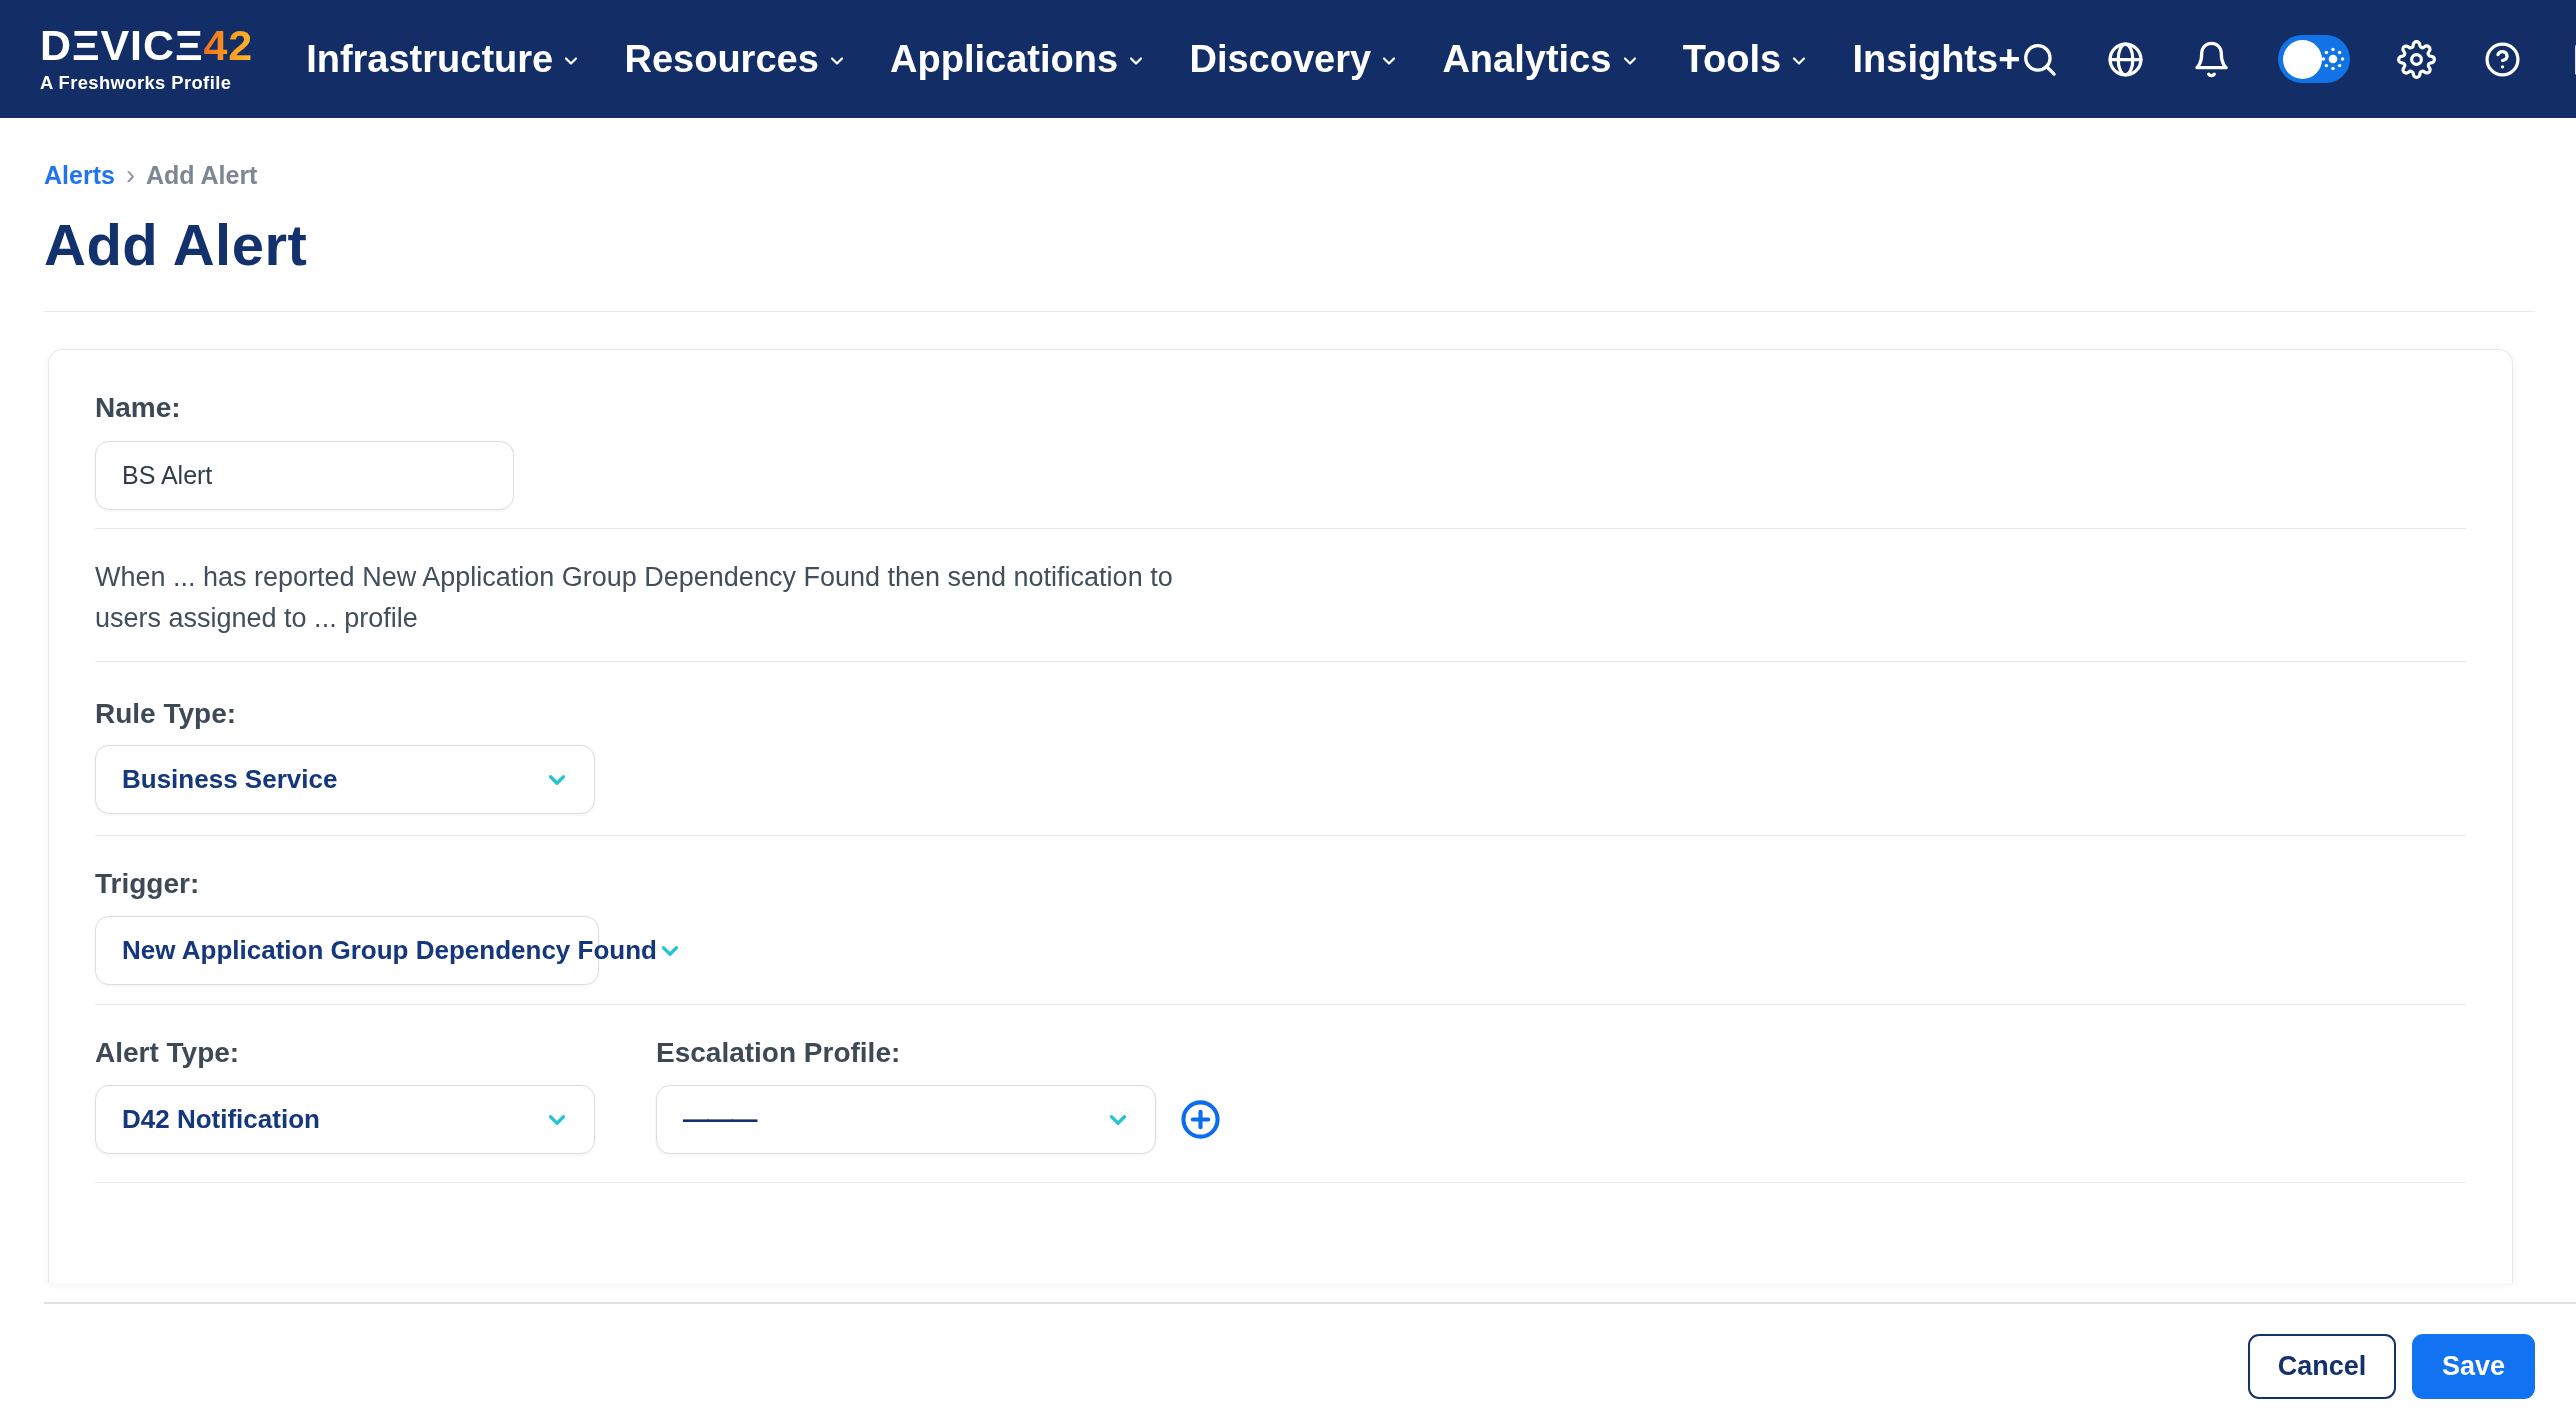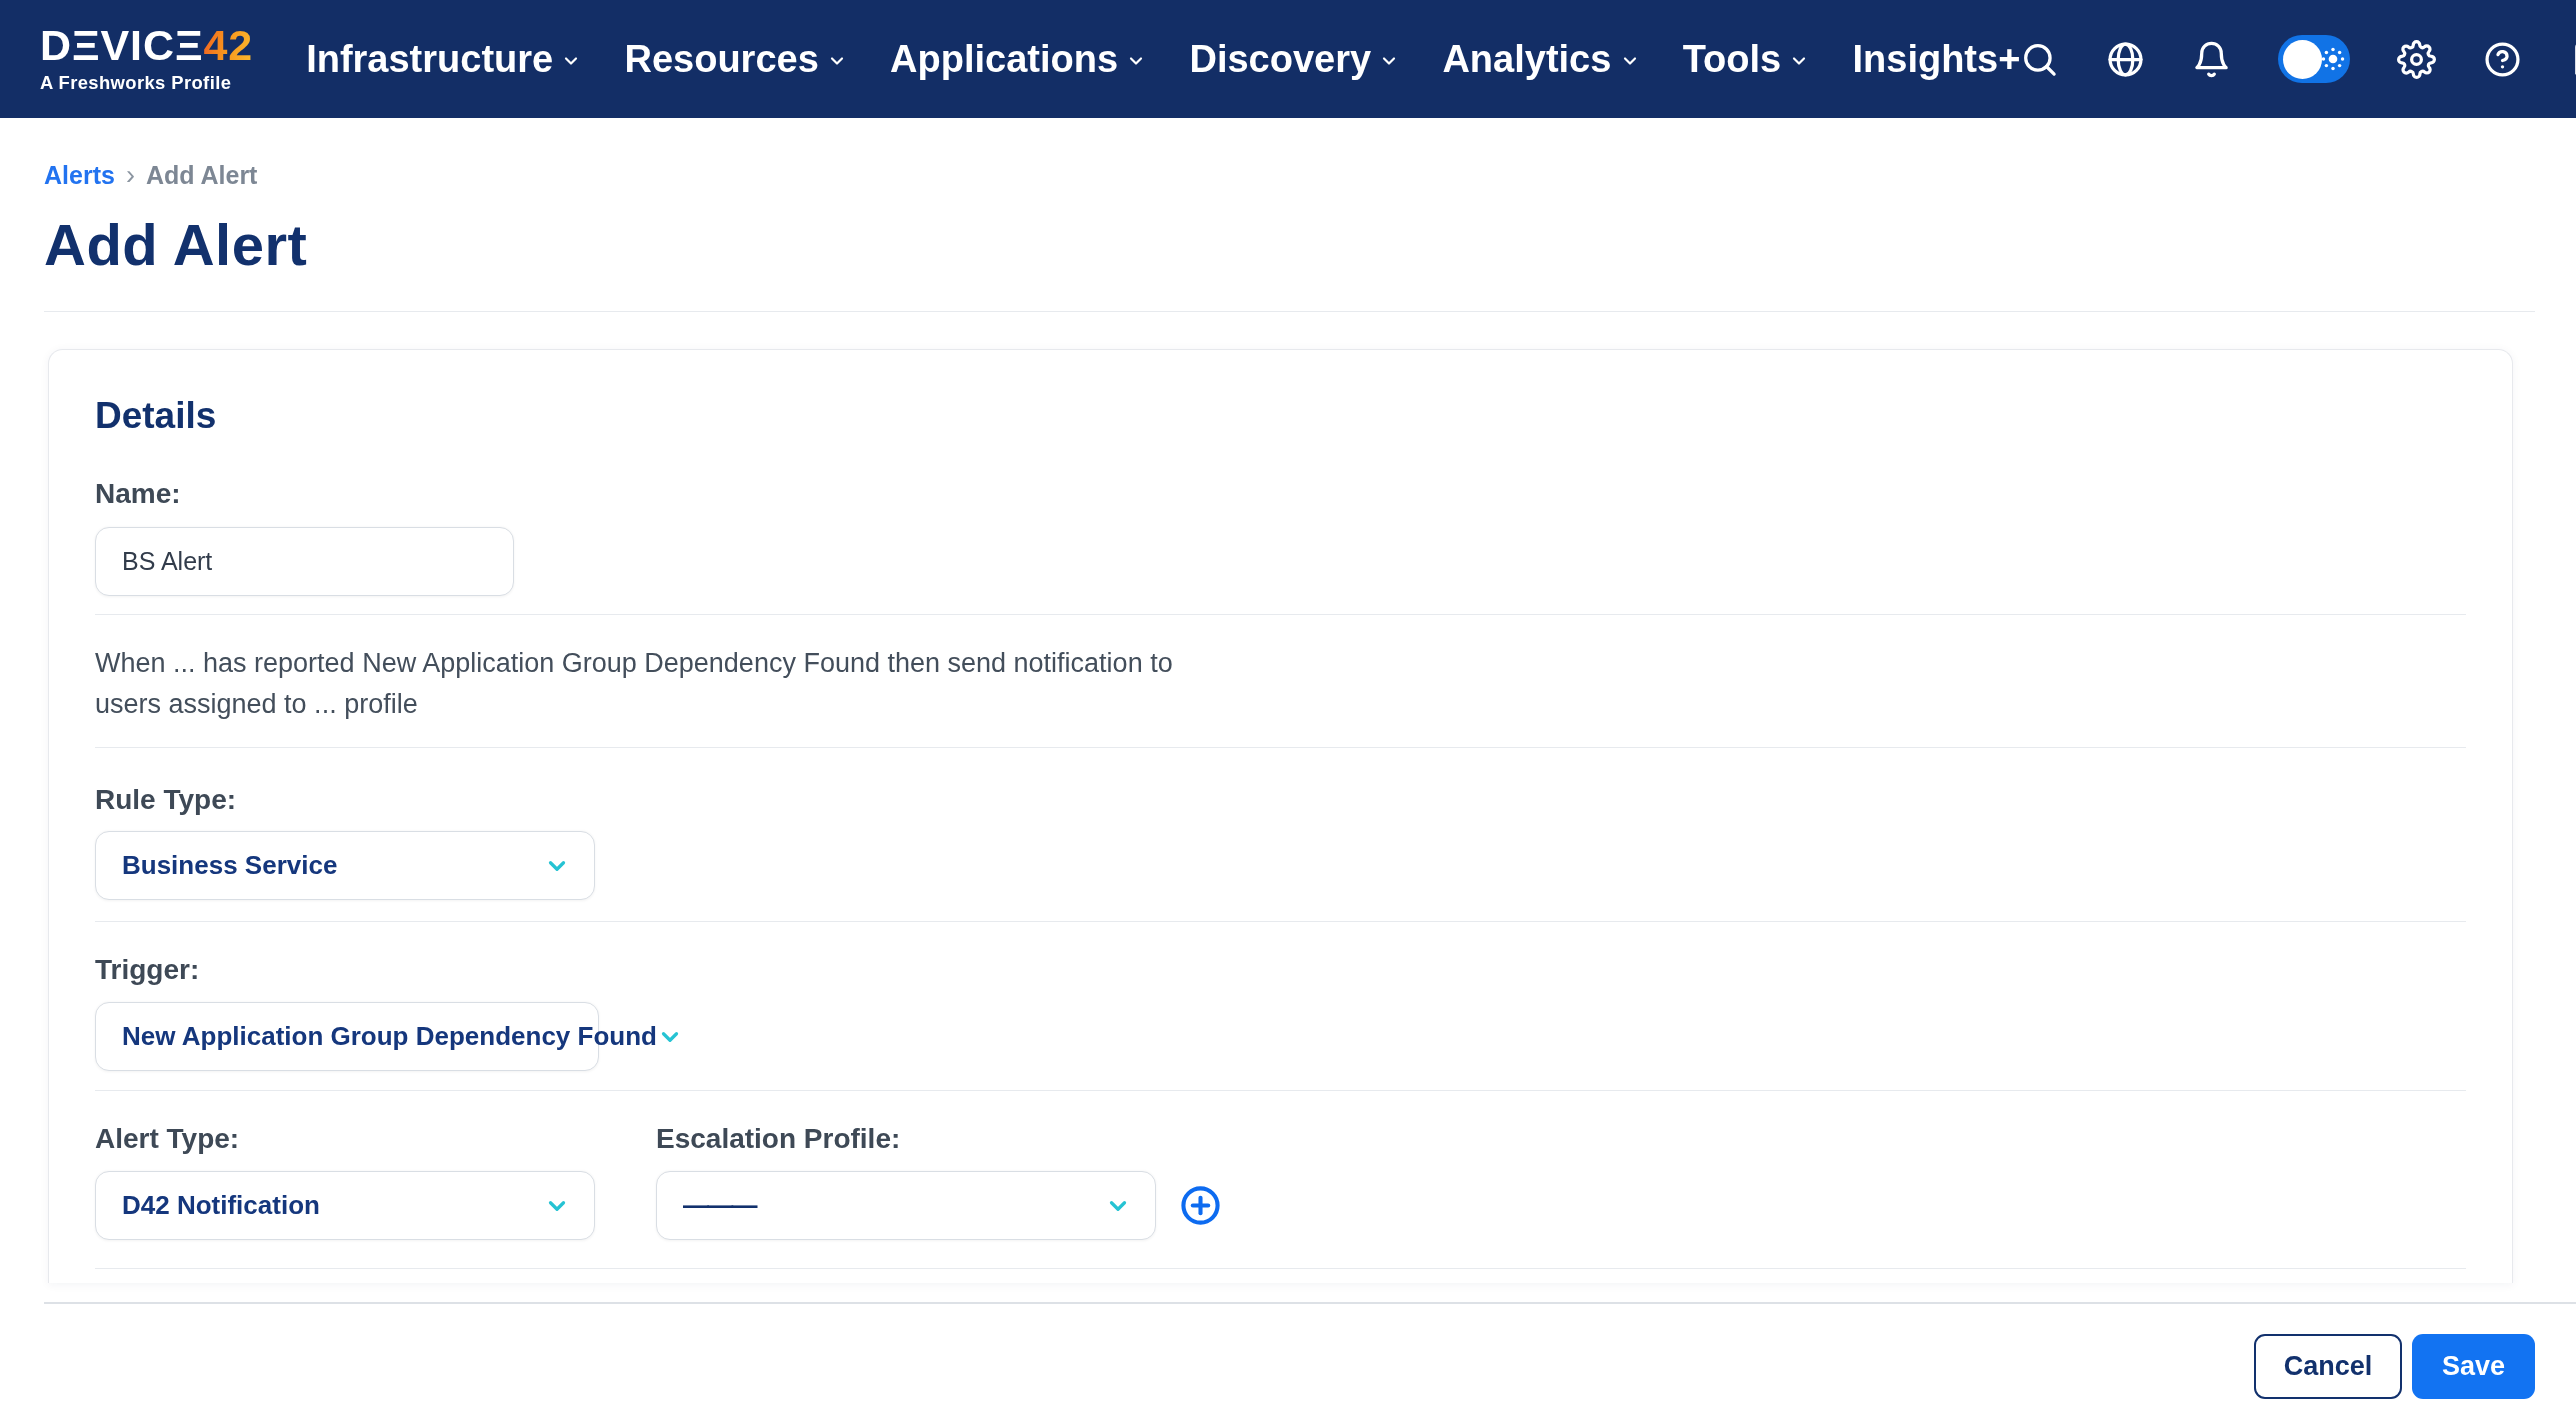--- a/index.html
+++ b/index.html
@@ -128,21 +128,21 @@
   .col-flex { display: flex; align-items: center; }
   .plus-btn { margin-left: 24px; margin-top: 16.6px; cursor: pointer; display: flex; align-items: center; }
 
   
   .footer {
     position: absolute; left: 0; right: 0; top: 1302px; bottom: 0;
     background: #ffffff;
   }
   .footer-line { margin-left: 44px; border-top: 2.8px solid #dde1e6; }
   .footer-actions {
-    display: flex; justify-content: flex-end; gap: 10px;
+    display: flex; justify-content: flex-end; gap: 16px;
     padding-right: 41px; margin-top: 29.5px;
   }
   .btn {
     height: 65px; border-radius: 11px; font-size: 27px; font-weight: 700;
     display: flex; align-items: center; justify-content: center;
     cursor: pointer; font-family: "Liberation Sans", sans-serif;
   }
   .btn-cancel { width: 148px; background: #ffffff; border: 2.8px solid #12316d; color: #12316d; }
   .btn-save { width: 123px; background: #1273f2; border: none; color: #ffffff; }
 </style>
@@ -258,21 +258,20 @@
 <div class="breadcrumb">
   <span class="crumb-link">Alerts</span>
   <span class="crumb-sep">›</span>
   <span class="crumb-current">Add Alert</span>
 </div>
 
 <h1 class="page-title">Add Alert</h1>
 <div class="title-divider"></div>
 
 <div class="card">
-  <div class="card-heading">Details</div>
 
   <div class="field-label lbl-name">Name:</div>
   <input class="text-input" type="text" value="BS Alert" style="">
 
   <div class="divider d1"></div>
 
   <div class="description">
     <div>When ... has reported New Application Group Dependency Found then send notification to</div>
     <div>users assigned to ... profile</div>
   </div>

